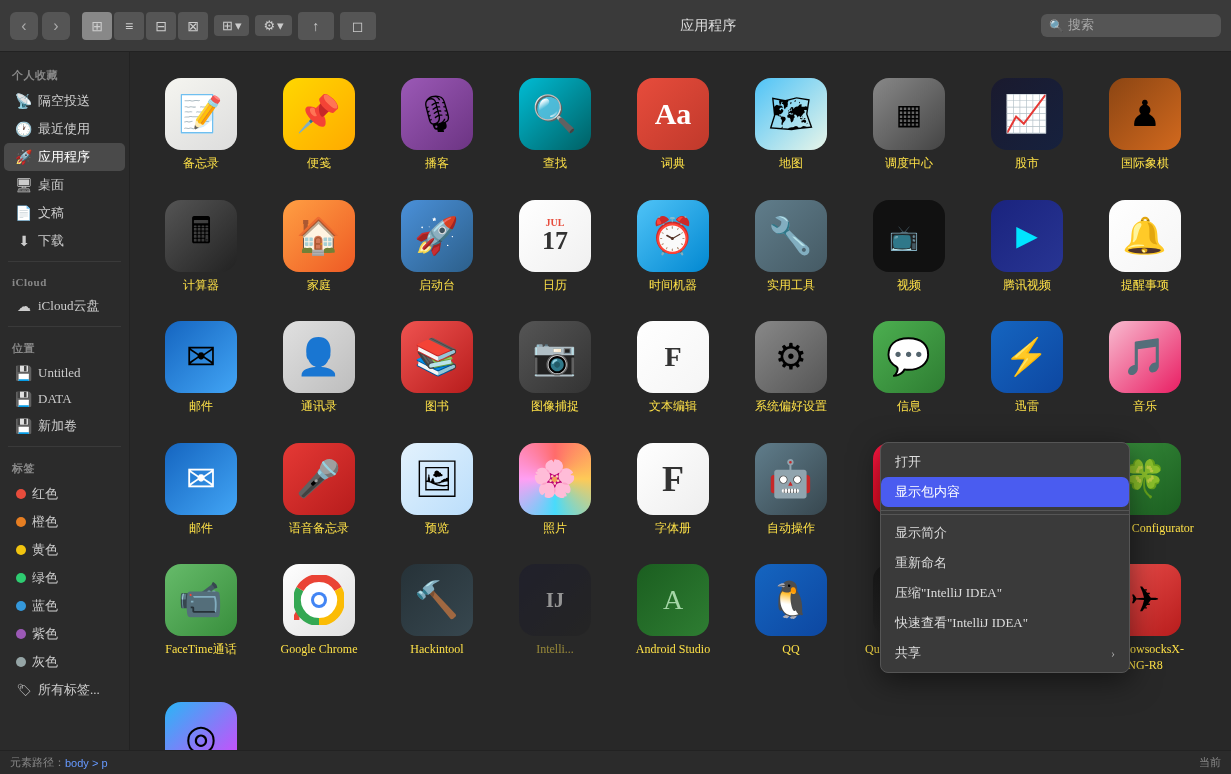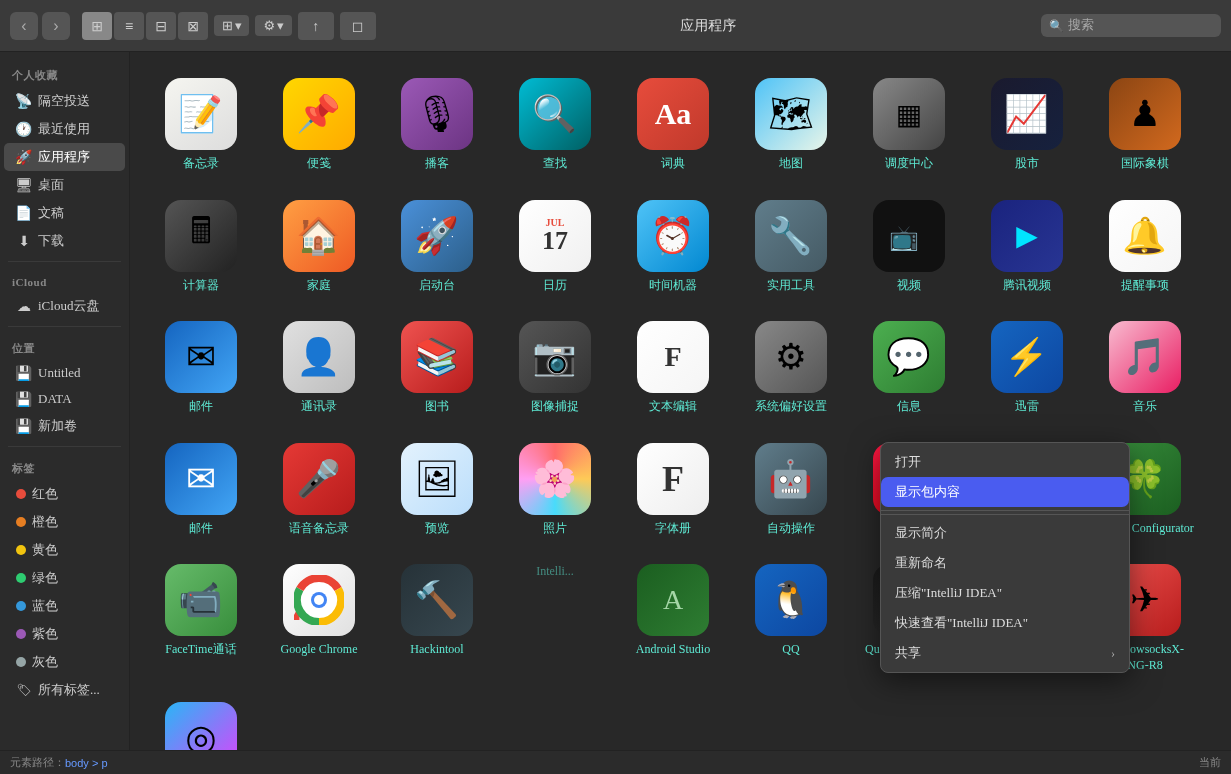--- a/index.html
+++ b/index.html
@@ -171,21 +171,21 @@
       cursor: pointer;
     }
     .app-icon {
       width: 72px; height: 72px;
       border-radius: 16px;
       display: flex; align-items: center; justify-content: center;
       font-size: 36px;
       flex-shrink: 0;
     }
     .app-label {
-      color: #5eead4;
+      color: #fde047;
       font-size: 12px;
       text-align: center;
       line-height: 1.3;
     }
 
     
     .context-menu {
       position: absolute;
       left: 750px;
       top: 390px;
@@ -531,20 +531,21 @@
             <circle cx="25" cy="25" r="5" fill="white"></circle>
           </svg>
         </div>
         <span class="app-label">Google Chrome</span>
       </div>
       <div class="app-item">
         <div class="app-icon" style="background:linear-gradient(135deg,#263238,#37474f);font-size:36px;display:flex;align-items:center;justify-content:center;">🔨</div>
         <span class="app-label">Hackintool</span>
       </div>
       <div class="app-item" style="opacity:0.5;">
+        <div class="app-icon" style="background:linear-gradient(135deg,#1a1a2e,#222);font-size:20px;font-weight:bold;color:#fff;display:flex;align-items:center;justify-content:center;">IJ</div>
         <span class="app-label">Intelli...</span>
       </div>
       <div class="app-item">
         <div class="app-icon" style="background:linear-gradient(135deg,#1b5e20,#2e7d32);font-size:28px;display:flex;align-items:center;justify-content:center;color:#a5d6a7;">A</div>
         <span class="app-label">Android Studio</span>
       </div>
       <div class="app-item">
         <div class="app-icon" style="background:linear-gradient(135deg,#1565c0,#0d47a1);font-size:36px;display:flex;align-items:center;justify-content:center;">🐧</div>
         <span class="app-label">QQ</span>
       </div>

